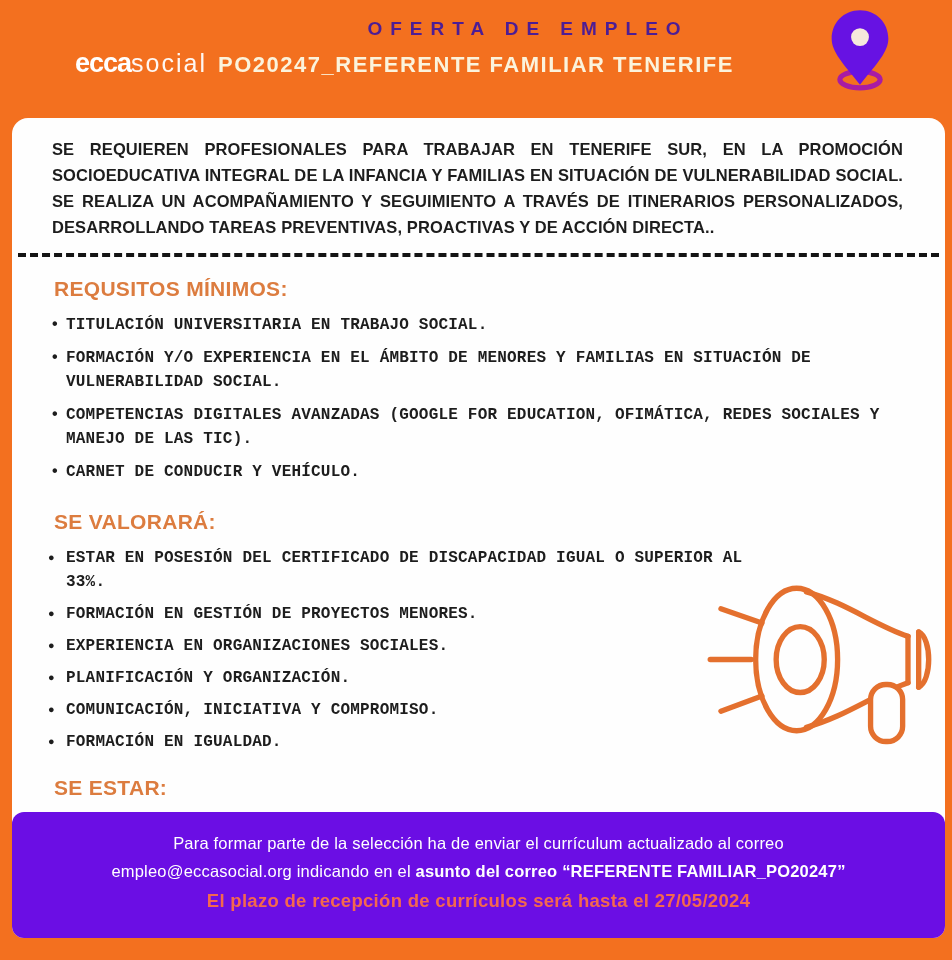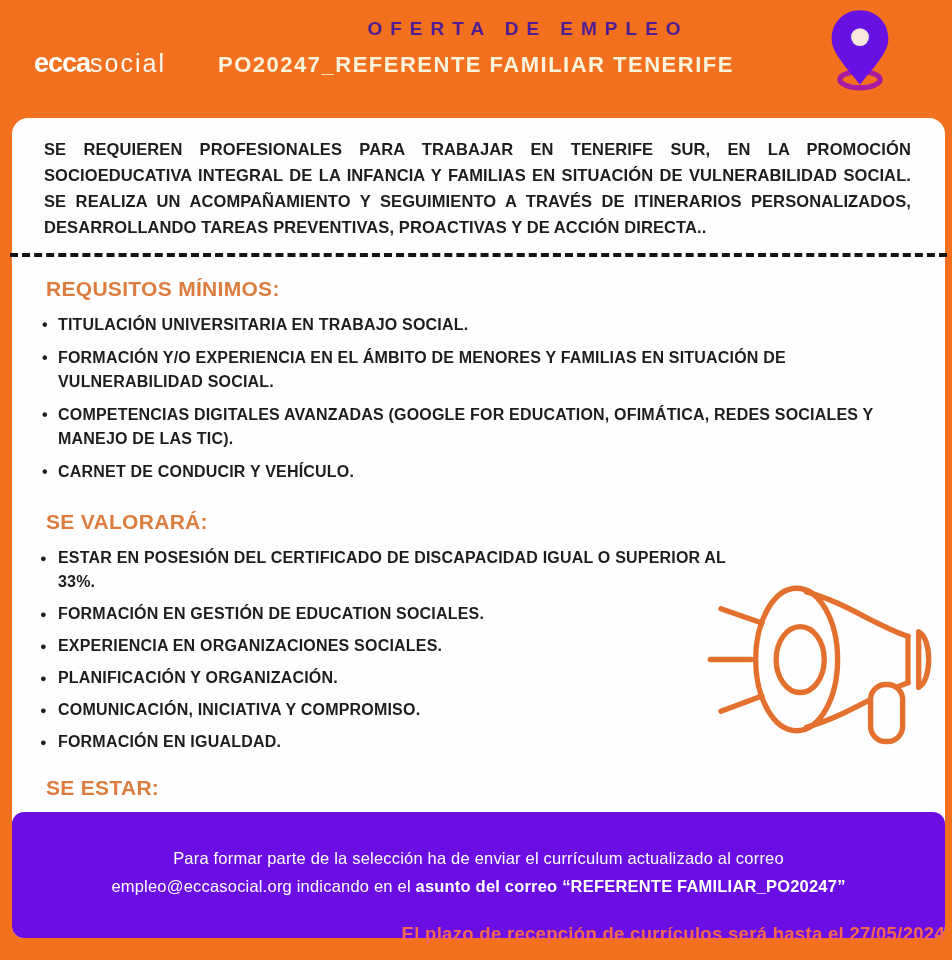--- a/index.html
+++ b/index.html
@@ -7,75 +7,75 @@
   body {
     font-family:"Liberation Sans", sans-serif;
     background:#F3701F;
     position:relative;
     overflow:hidden;
   }
 
   
   .header { position:absolute; top:0; left:0; right:0; height:118px; }
   .brand { position:absolute; left:34px; top:48px; color:#fff; white-space:nowrap; }
-  .brand .b1 { font-size:27px; font-weight:800; letter-spacing:-1px; }
+  .brand .b1 { font-size:27px; font-weight:800; letter-spacing:-1px;margin-left:41px; }
   .brand .b2 { font-size:25px; font-weight:400; letter-spacing:2px; opacity:.95; }
   .header-center { position:absolute; left:0; right:0; top:18px; text-align:center; }
   .eyebrow {
     display:inline-block; transform:translateX(52px);
     color:#4c1d95; font-size:19px; font-weight:800; letter-spacing:8px;
   }
   .job-title {
     margin-top:12px; color:#FBF3DC; font-size:22px; font-weight:800; letter-spacing:1.5px;
   }
   .loc-badge { position:absolute; right:22px; top:8px; width:140px; text-align:center; }
   .loc-badge svg { display:block; margin:0 auto; }
   .loc-label { font-size:24px; font-weight:800; color:#2B0E34; margin-top:-2px; }
 
   
   .panel {
     position:absolute; left:12px; right:7px; top:118px; bottom:22px;
     background:#FEFEFE; border-radius:16px 16px 12px 12px;
   }
-  .content { padding:0 28px; color:#1d1d1d; }
+  .content { padding:0 36px; color:#1d1d1d; }
   .intro {
     margin:18px 6px 0 4px;
     font-size:16.5px; font-weight:700; line-height:1.58; letter-spacing:.1px;
     text-align:justify;
   }
   .divider { margin:13px -30px 0 -30px; border-top:4px dashed #141414; }
 
   .section-heading {
     color:#DC7C3F; font-size:21px; font-weight:800; letter-spacing:.3px;
     margin:20px 0 12px 6px;
   }
   ul { list-style:none; max-width:885px; }
   li { position:relative; padding-left:18px; margin-bottom:9px;
-       font-size:16px; font-weight:700; letter-spacing:.2px; line-height:1.5; }
+       font-size:16px; font-weight:700; letter-spacing:.2px; line-height:1.5;font-family:Liberation Mono, monospace; }
   li::before { content:"•"; position:absolute; left:2px; top:0; }
 
   .sec-valorara .section-heading { margin-top:26px; }
   .sec-valorara li { margin-bottom:8px; max-width:700px; }
   .sec-valorara li::before { content:"●"; font-size:11px; top:4px; left:0; }
 
   .sec-ofrece .section-heading { margin-top:22px; }
   .sec-ofrece ul { margin-left:30px; }
   .sec-ofrece li { font-size:15.5px; letter-spacing:.8px; margin-bottom:7px; }
 
   .megaphone { position:absolute; right:10px; top:448px; }
 
   
   .footer {
     position:absolute; left:0; right:0; bottom:0; height:126px;
     background:#6B0EE4; border-radius:12px;
-    text-align:center; padding-top:32px;
+    text-align:center; padding-top:17px;
   }
   .f-line { color:#fff; font-size:16.5px; line-height:1.7; letter-spacing:.2px; }
   .f-bold { font-weight:800; }
-  .f-deadline { margin-top:23px; color:#F4684E; font-size:18.5px; font-weight:800; letter-spacing:.3px;text-align:right; }
+  .f-deadline { margin-top:5px; color:#F4684E; font-size:18.5px; font-weight:800; letter-spacing:.3px; }
 </style>
 </head>
 <body>
 
 <div class="header">
   <div class="brand">
     <span class="b1">ecca</span><span class="b2">social</span>
   </div>
   <div class="header-center">
     <div class="eyebrow">OFERTA DE EMPLEO</div>
@@ -104,21 +104,21 @@
           <li>FORMACIÓN Y/O EXPERIENCIA EN EL ÁMBITO DE MENORES Y FAMILIAS EN SITUACIÓN DE VULNERABILIDAD SOCIAL.</li>
           <li>COMPETENCIAS DIGITALES AVANZADAS (GOOGLE FOR EDUCATION, OFIMÁTICA, REDES SOCIALES Y MANEJO DE LAS TIC).</li>
           <li>CARNET DE CONDUCIR Y VEHÍCULO.</li>
         </ul>
     </div>
 
     <div class="sec-valorara">
       <div class="section-heading">SE VALORARÁ:</div>
       <ul>
           <li>ESTAR EN POSESIÓN DEL CERTIFICADO DE DISCAPACIDAD IGUAL O SUPERIOR AL 33%.</li>
-          <li>FORMACIÓN EN GESTIÓN DE EDUCATION SOCIALES.</li>
+          <li>FORMACIÓN EN GESTIÓN DE PROYECTOS MENORES.</li>
           <li>EXPERIENCIA EN ORGANIZACIONES SOCIALES.</li>
           <li>PLANIFICACIÓN Y ORGANIZACIÓN.</li>
           <li>COMUNICACIÓN, INICIATIVA Y COMPROMISO.</li>
           <li>FORMACIÓN EN IGUALDAD.</li>
         </ul>
     </div>
 
     <div class="sec-ofrece">
       <div class="section-heading">SE ESTAR:</div>
       <ul>

